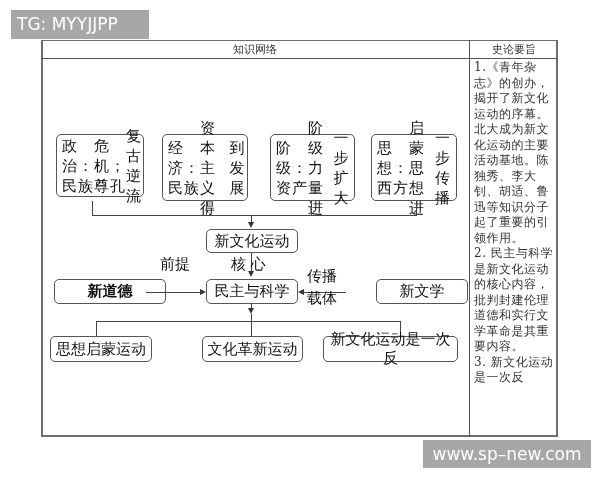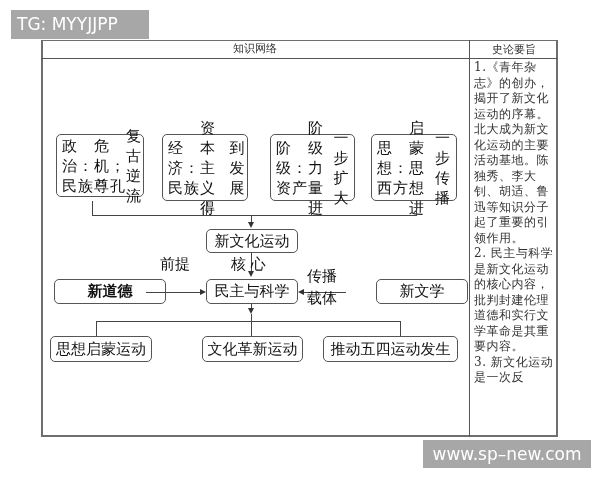--- a/index.html
+++ b/index.html
@@ -11,21 +11,21 @@
   }
   
   .table-outer {
     position: absolute; left: 41px; top: 40px; width: 517px; height: 397px;
     border: 2px solid #6e6e6e; border-top-width: 1px; box-sizing: border-box;
   }
   .hdr-row { position: absolute; left: 41px; top: 40px; width: 517px; height: 19px;
     border-bottom: 1px solid #555; box-sizing: border-box; }
   .col-divider { position: absolute; left: 469px; top: 40px; width: 1px; height: 397px; background: #555; }
   .hdr-left { position: absolute; left: 41px; top: 40px; width: 428px; height: 19px;
-    font-size: 11px; line-height: 19px; text-align: center; color: #333; font-family: Liberation Mono, monospace; }
+    font-size: 11px; line-height: 19px; text-align: center; color: #333; }
   .hdr-right { position: absolute; left: 470px; top: 40px; width: 88px; height: 19px;
     font-size: 11px; line-height: 19px; text-align: center; color: #333; }
   .notes {
     position: absolute; left: 474px; top: 60px; width: 82px; height: 376px;
     font-size: 12px; line-height: 15.5px; color: #333; overflow: hidden;
     word-break: break-all; letter-spacing: 0.5px;
   }
   .notes p { margin: 0; }
   
   .box {
@@ -119,15 +119,15 @@
 
 <div class="ln" style="left:251px; top:304px; width:1px; height:8px;"></div>
 <div class="arrow-d" style="left:248px; top:308px;"></div>
 <div class="ln" style="left:96px; top:321px; width:305px; height:1px;"></div>
 <div class="ln" style="left:96px; top:321px; width:1px; height:15px;"></div>
 <div class="ln" style="left:251px; top:314px; width:1px; height:22px;"></div>
 <div class="ln" style="left:400px; top:321px; width:1px; height:15px;"></div>
 
 <div class="box" style="left:50px; top:336px; width:102px; height:26px;">思想启蒙运动</div>
 <div class="box" style="left:202px; top:336px; width:101px; height:26px;">文化革新运动</div>
-<div class="box" style="left:323px; top:336px; width:135px; height:26px;">推动五四运动发生</div>
+<div class="box" style="left:323px; top:336px; width:135px; height:26px;">新文化运动是一次反</div>
 
 <div class="wm-br">www.sp–new.com</div>
 
 </body></html>

